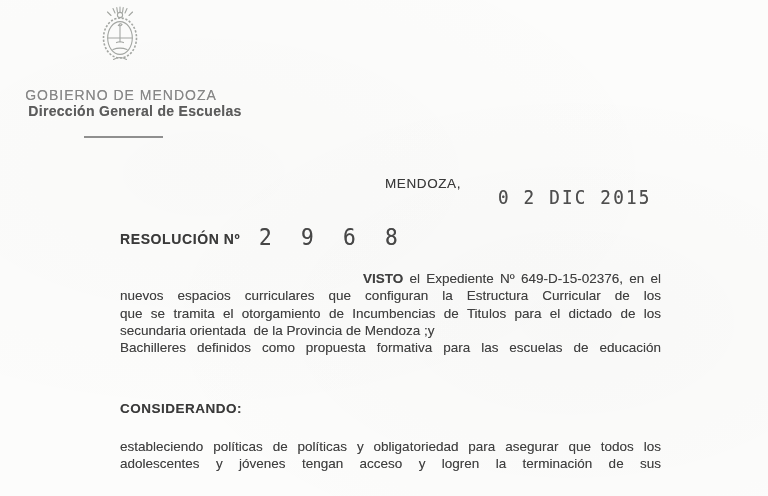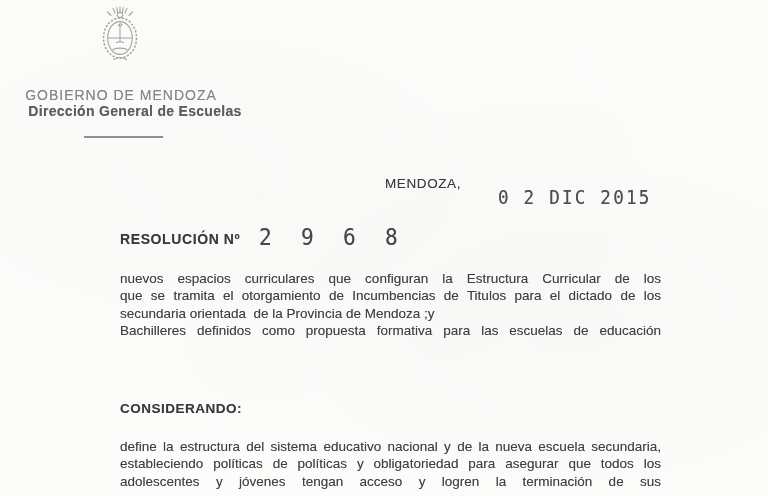--- a/index.html
+++ b/index.html
@@ -102,26 +102,26 @@
   <div class="abs dept">Dirección General de Escuelas</div>
   <div class="abs rule"></div>
 
   <div class="abs city">MENDOZA,</div>
   <div class="abs datestamp">0 2 DIC 2015</div>
 
   <div class="abs reslabel">RESOLUCIÓN Nº</div>
   <div class="abs resnum">2 9 6 8</div>
 
   <div class="abs para visto-para">
+      <div class="tline" style="padding-left: 243px;"><b>VISTO</b> el Expediente Nº 649-D-15-02376, en el</div>
       <div class="tline">nuevos espacios curriculares que configuran la Estructura Curricular de los</div>
       <div class="tline">que se tramita el otorgamiento de Incumbencias de Titulos para el dictado de los</div>
       <div class="tline tlast">secundaria orientada&nbsp; de la Provincia de Mendoza ;y</div>
       <div class="tline">Bachilleres definidos como propuesta formativa para las escuelas de educación</div>
     </div>
 
   <div class="abs consid-head">CONSIDERANDO:</div>
   <div class="abs para consid-para">
-      <div class="tline">define la estructura del sistema educativo nacional y de la nueva escuela secundaria,</div>
       <div class="tline">estableciendo políticas de políticas y obligatoriedad para asegurar que todos los</div>
       <div class="tline">adolescentes y jóvenes tengan acceso y logren la terminación de sus</div>
     </div>
 
 </div>
 
 </body></html>

